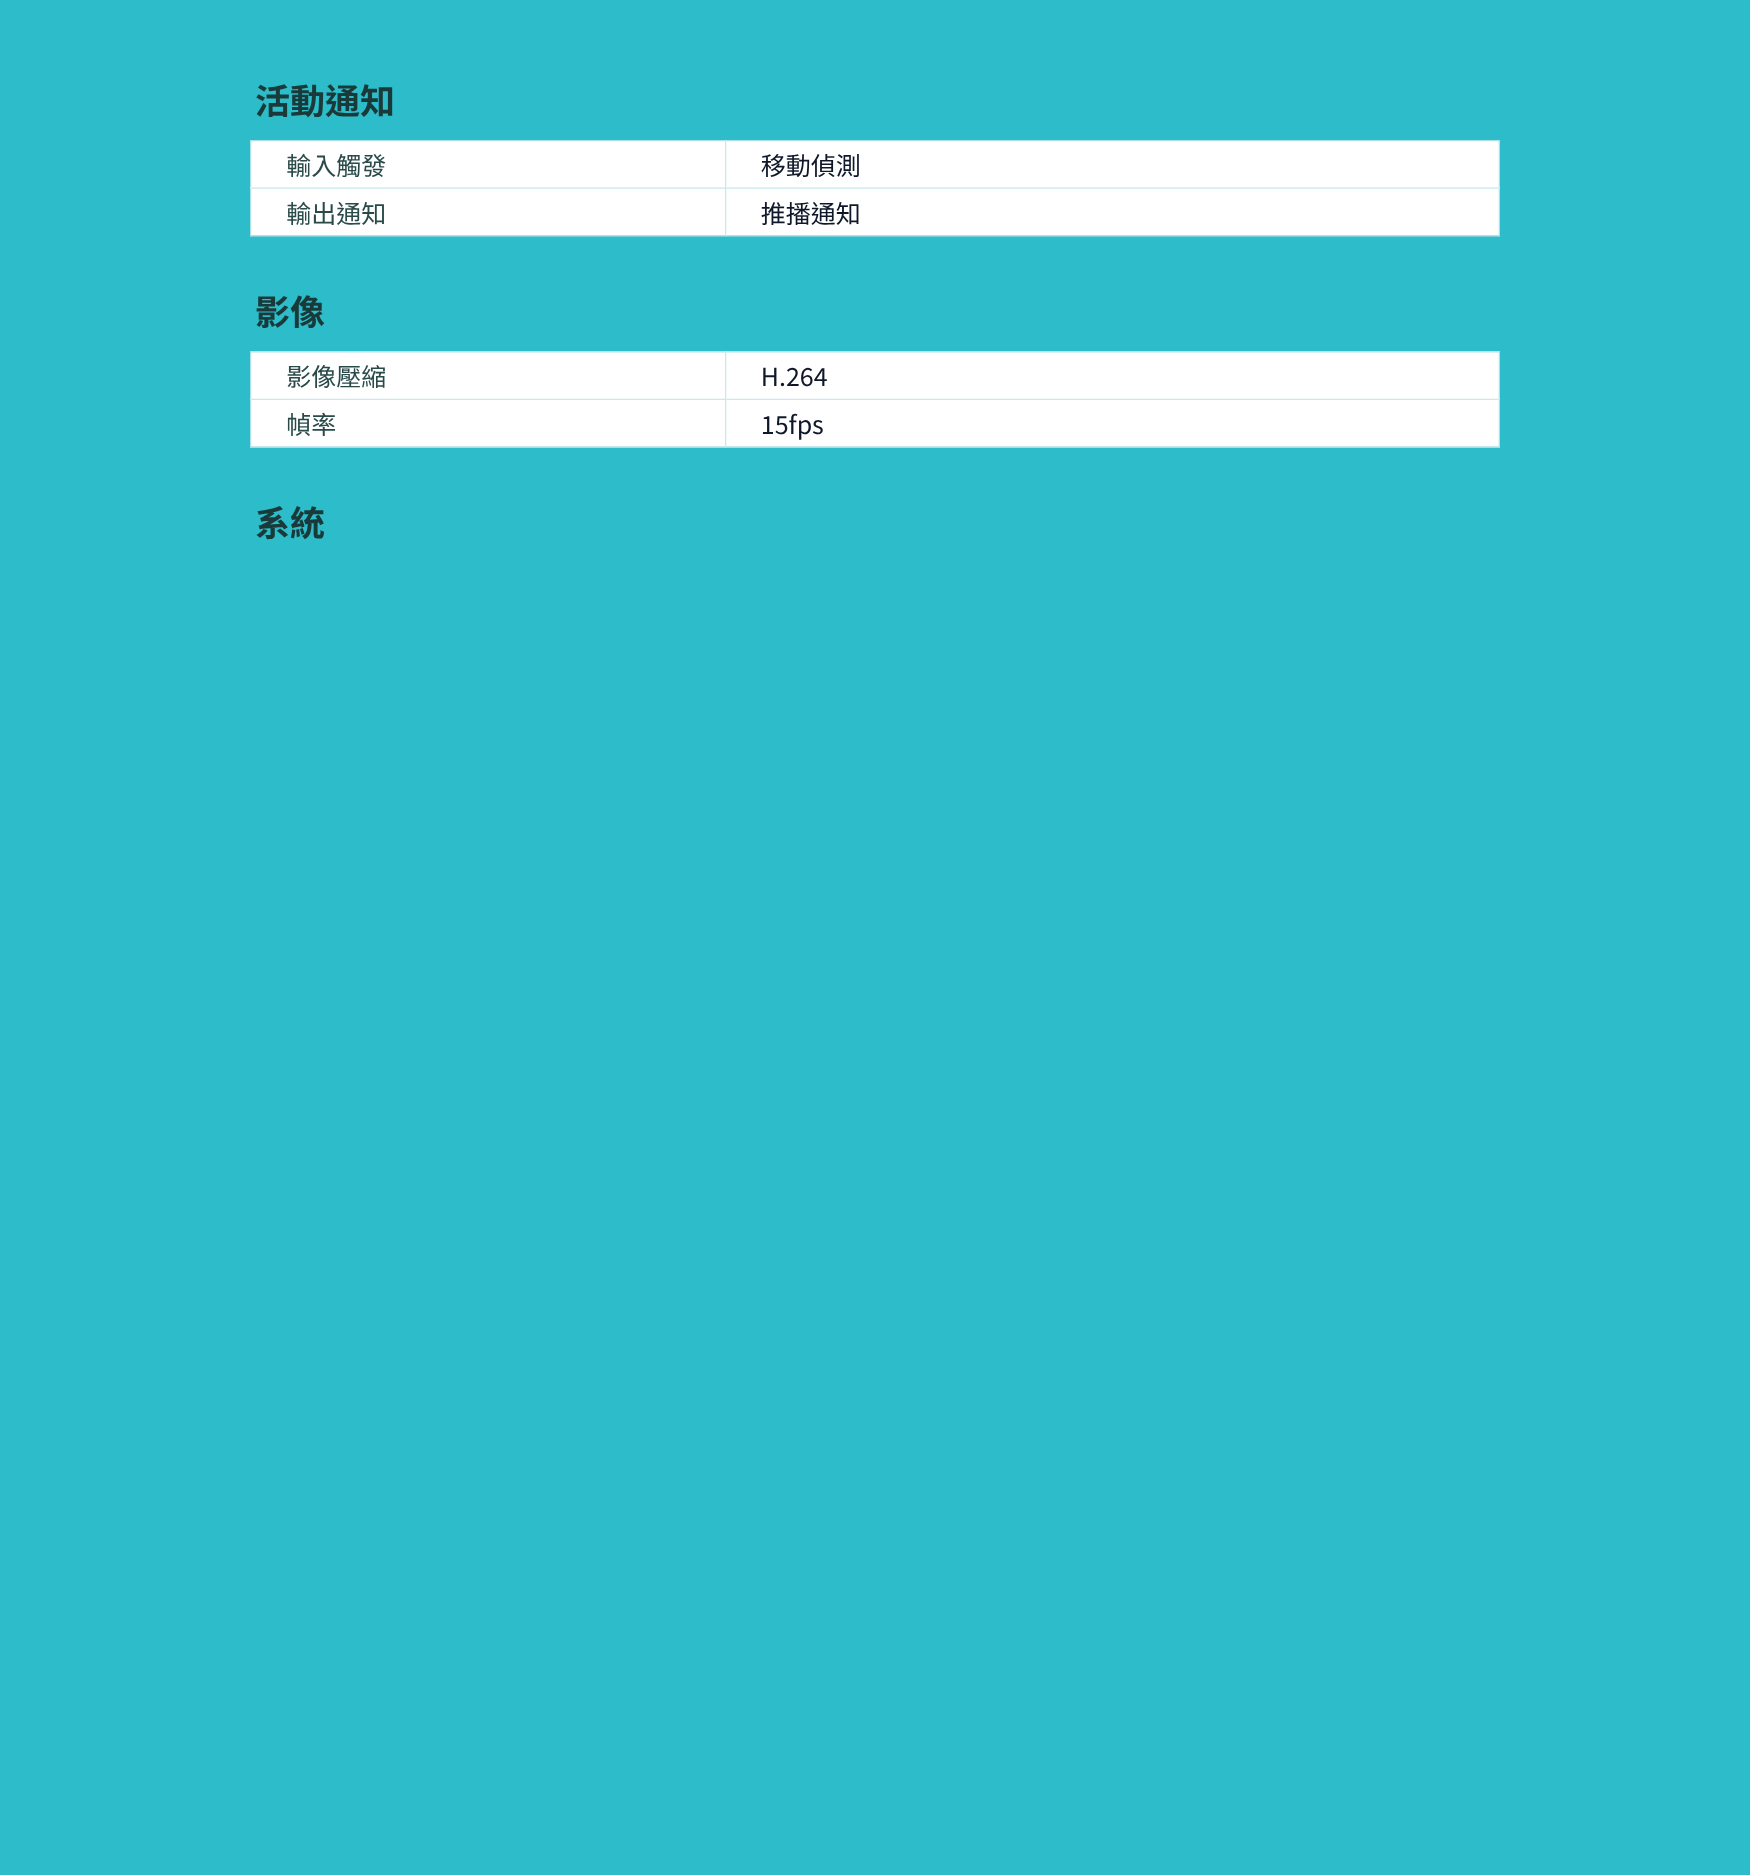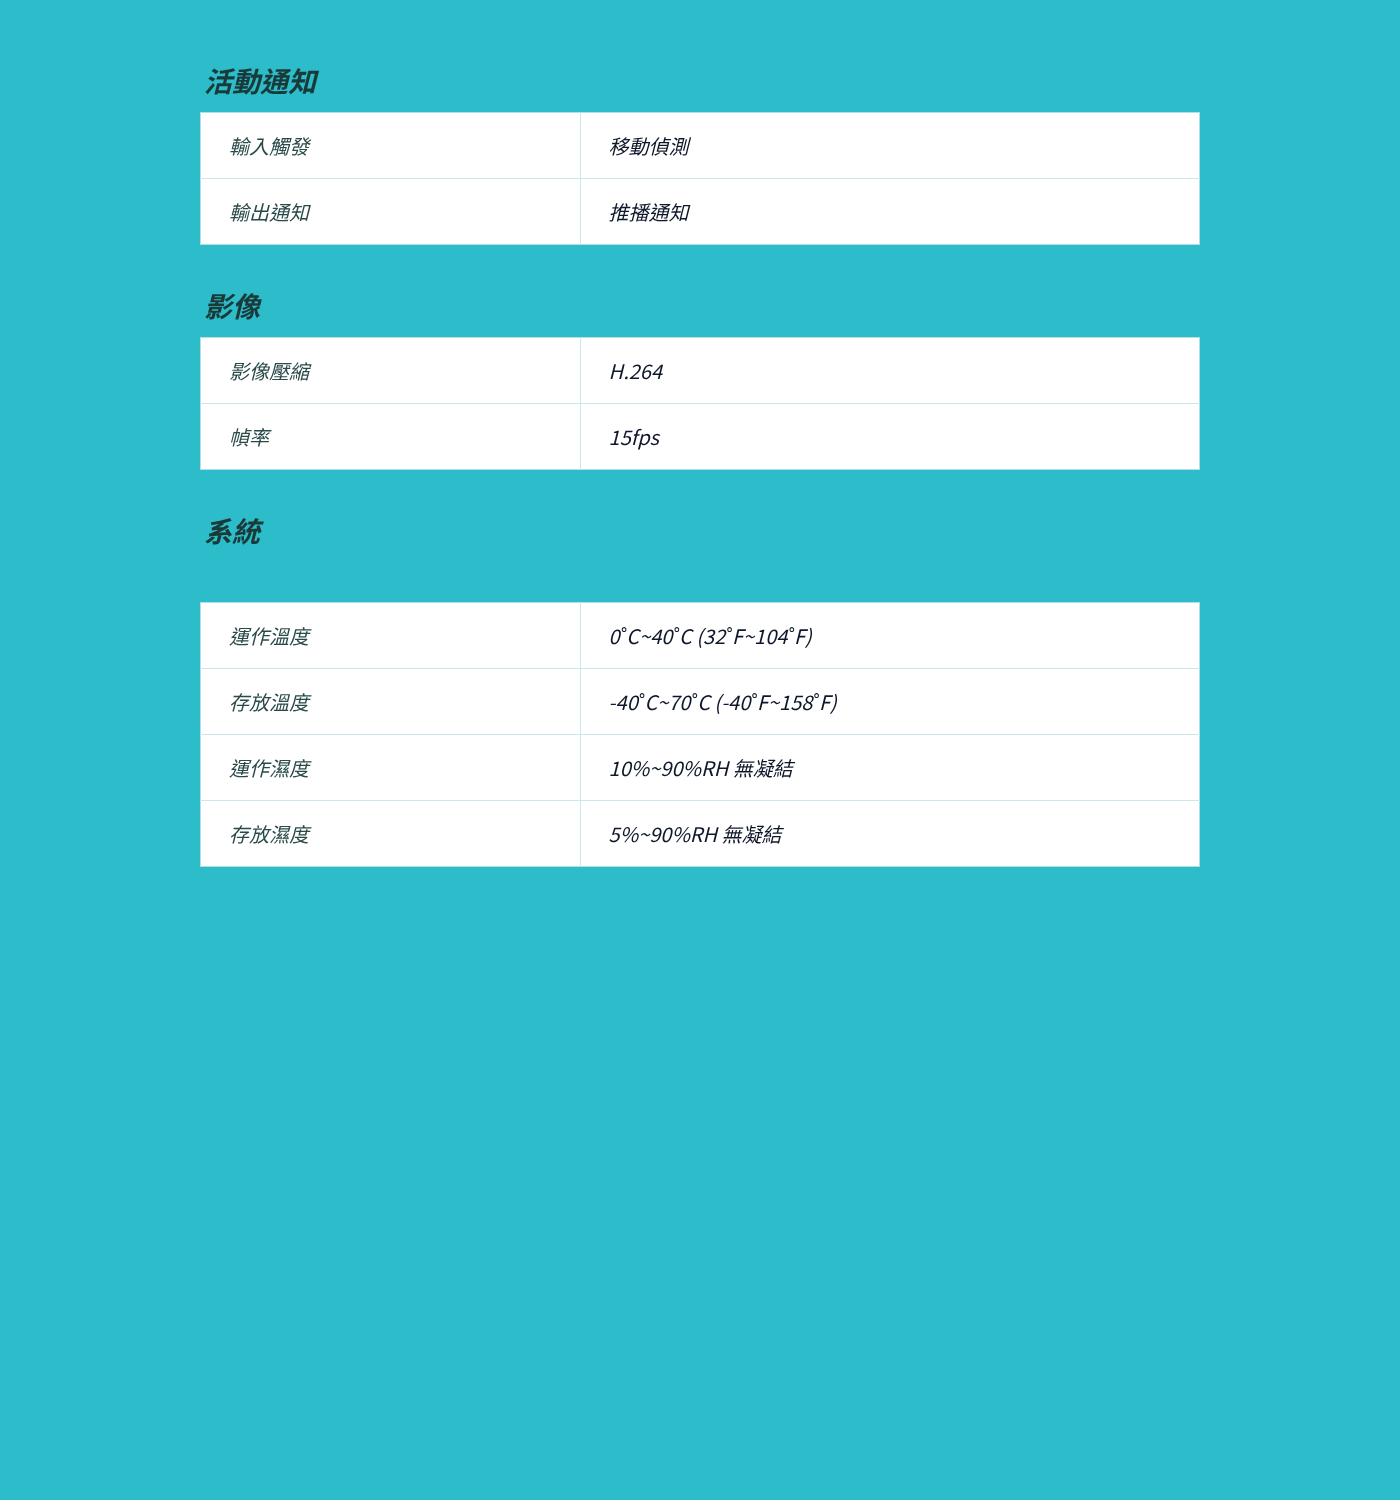--- a/index.html
+++ b/index.html
@@ -19,21 +19,20 @@
       padding: 60px 100px;
     }
 
     .page-container {
       width: 100%;
       max-width: 1000px;
     }
 
     .section {
       margin-bottom: 40px;
-      font-style: italic;
     }
 
     .section-title {
       font-size: 28px;
       font-weight: bold;
       color: #1a3a3a;
       margin-bottom: 12px;
       padding-left: 4px;
     }
 
@@ -46,21 +45,21 @@
 
     .spec-table tr {
       border-bottom: 1px solid #c8e8ec;
     }
 
     .spec-table tr:last-child {
       border-bottom: none;
     }
 
     .spec-table td {
-      padding: 18px 28px;
+      padding: 4px 28px;
       font-size: 20px;
       color: #2a4a4a;
       vertical-align: top;
     }
 
     .spec-table td:first-child {
       width: 38%;
       border-right: 1px solid #c8e8ec;
       color: #2a4a4a;
     }
@@ -104,34 +103,14 @@
       </table>
     </div>
     <div class="section">
       <div class="section-title">系統</div>
       <table class="spec-table">
         <tbody>
         </tbody>
       </table>
     </div>
     <div class="section">
-      <table class="spec-table">
-        <tbody>
-          <tr>
-            <td>運作溫度</td>
-            <td>0˚C~40˚C (32˚F~104˚F)</td>
-          </tr>
-          <tr>
-            <td>存放溫度</td>
-            <td>-40˚C~70˚C (-40˚F~158˚F)</td>
-          </tr>
-          <tr>
-            <td>運作濕度</td>
-            <td>10%~90%RH  無凝結</td>
-          </tr>
-          <tr>
-            <td>存放濕度</td>
-            <td>5%~90%RH  無凝結</td>
-          </tr>
-        </tbody>
-      </table>
     </div>
   </div>
 
 </body></html>

